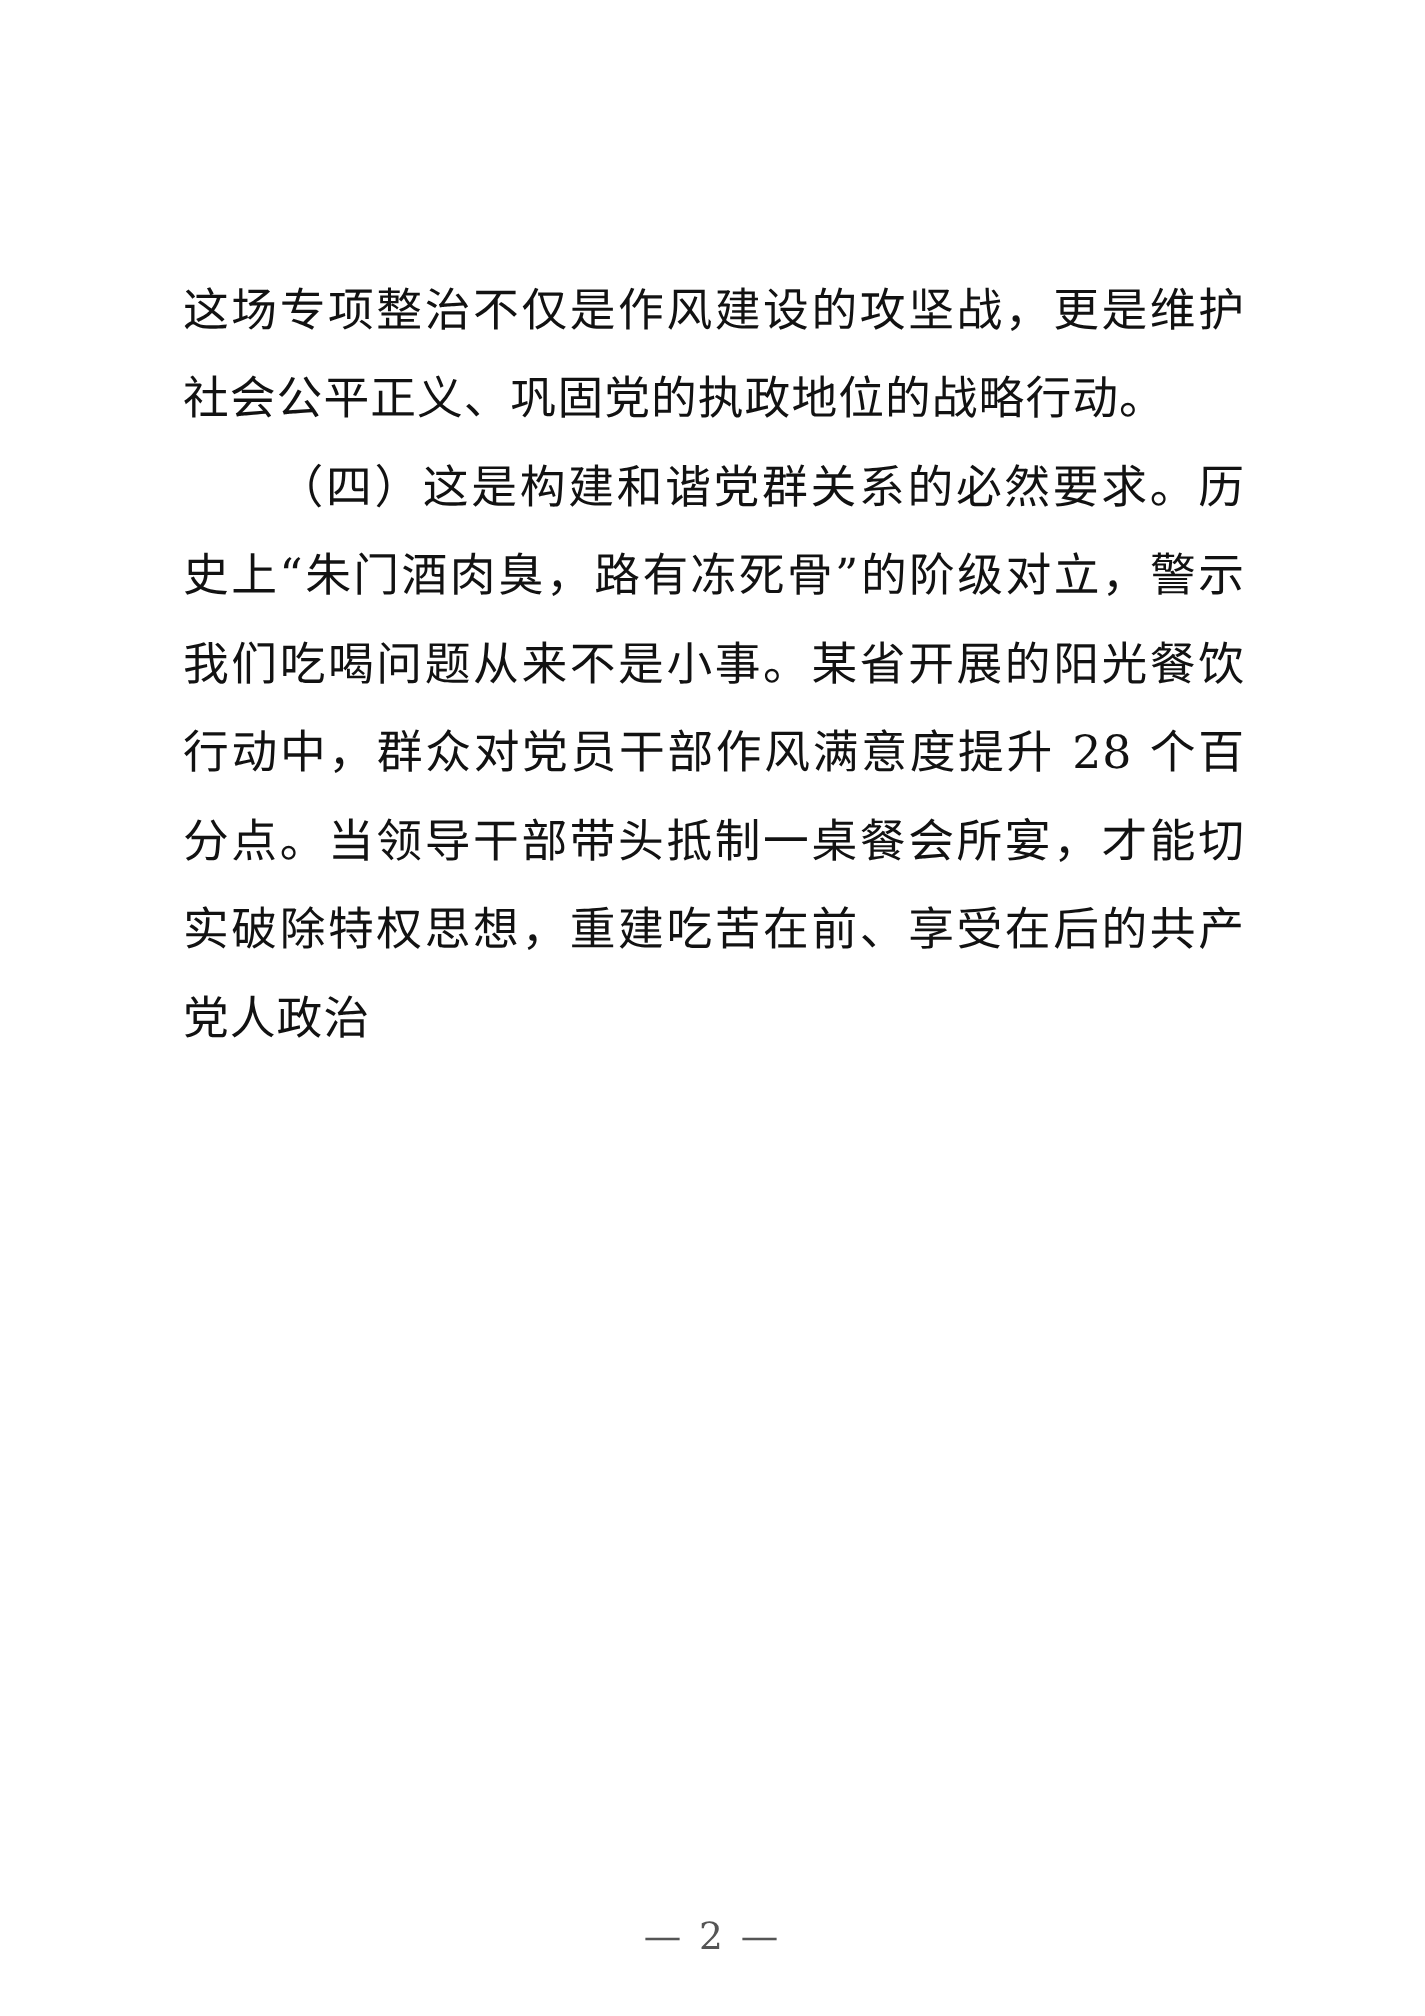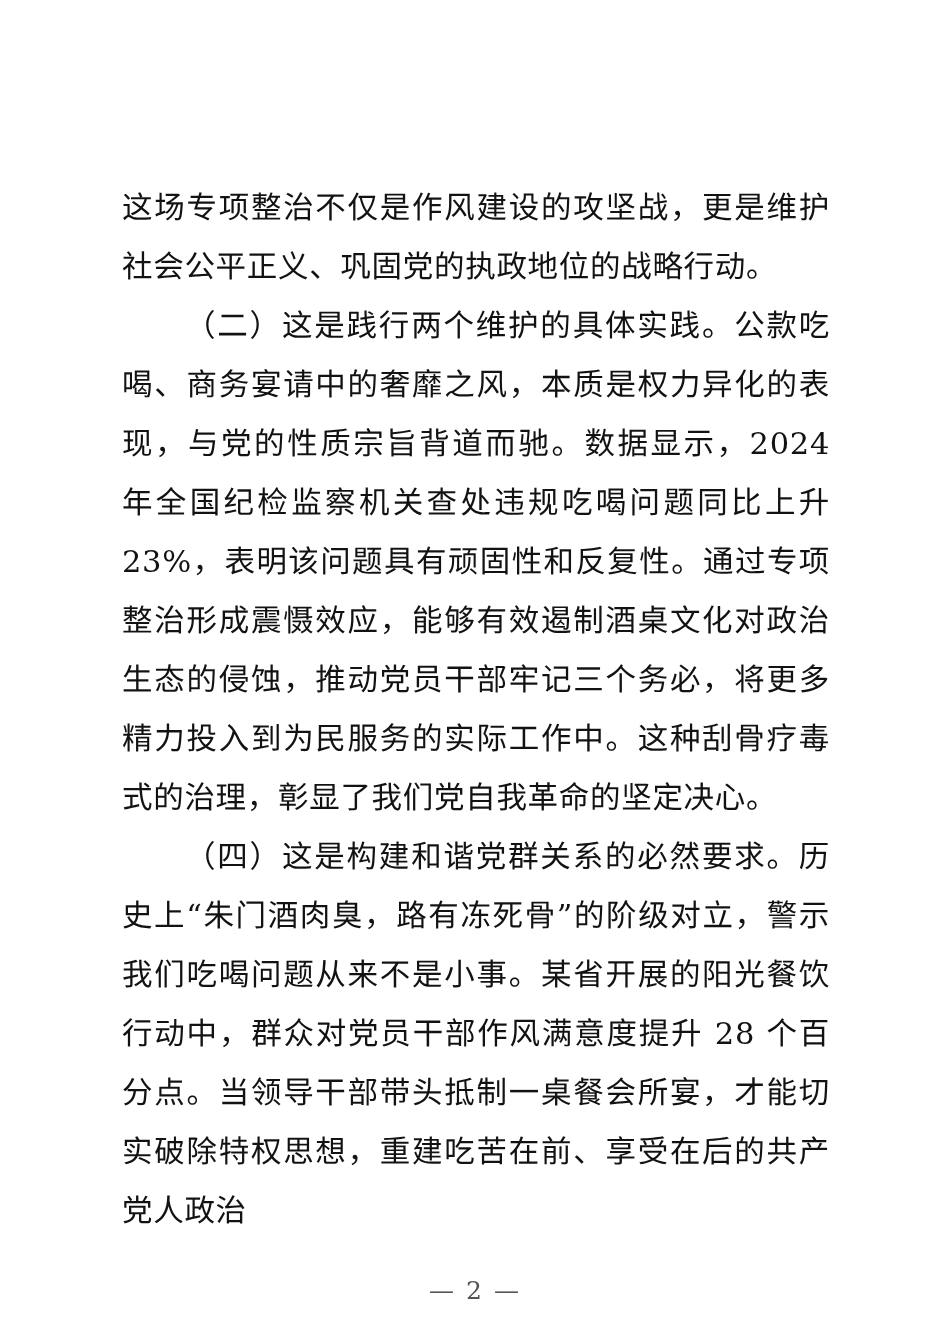--- a/index.html
+++ b/index.html
@@ -53,21 +53,20 @@
 </style>
 </head>
 <body>
 
 <div class="page">
 
   <div class="body-text">
 
     <p class="para">这场专项整治不仅是作风建设的攻坚战，更是维护社会公平正义、巩固党的执政地位的战略行动。</p>
 
-    <p class="para indent">（二）这是践行两个维护的具体实践。公款吃喝、商务宴请中的奢靡之风，本质是权力异化的表现，与党的性质宗旨背道而驰。数据显示，2024 年全国纪检监察机关查处违规吃喝问题同比上升 23%，表明该问题具有顽固性和反复性。通过专项整治形成震慑效应，能够有效遏制酒桌文化对政治生态的侵蚀，推动党员干部牢记三个务必，将更多精力投入到为民服务的实际工作中。这种刮骨疗毒式的治理，彰显了我们党自我革命的坚定决心。</p>
 
 
     <p class="para indent">（四）这是构建和谐党群关系的必然要求。历史上“朱门酒肉臭，路有冻死骨”的阶级对立，警示我们吃喝问题从来不是小事。某省开展的阳光餐饮行动中，群众对党员干部作风满意度提升 28 个百分点。当领导干部带头抵制一桌餐会所宴，才能切实破除特权思想，重建吃苦在前、享受在后的共产党人政治</p>
 
   </div>
 
   <div class="footer">— 2 —</div>
 
 </div>
 

